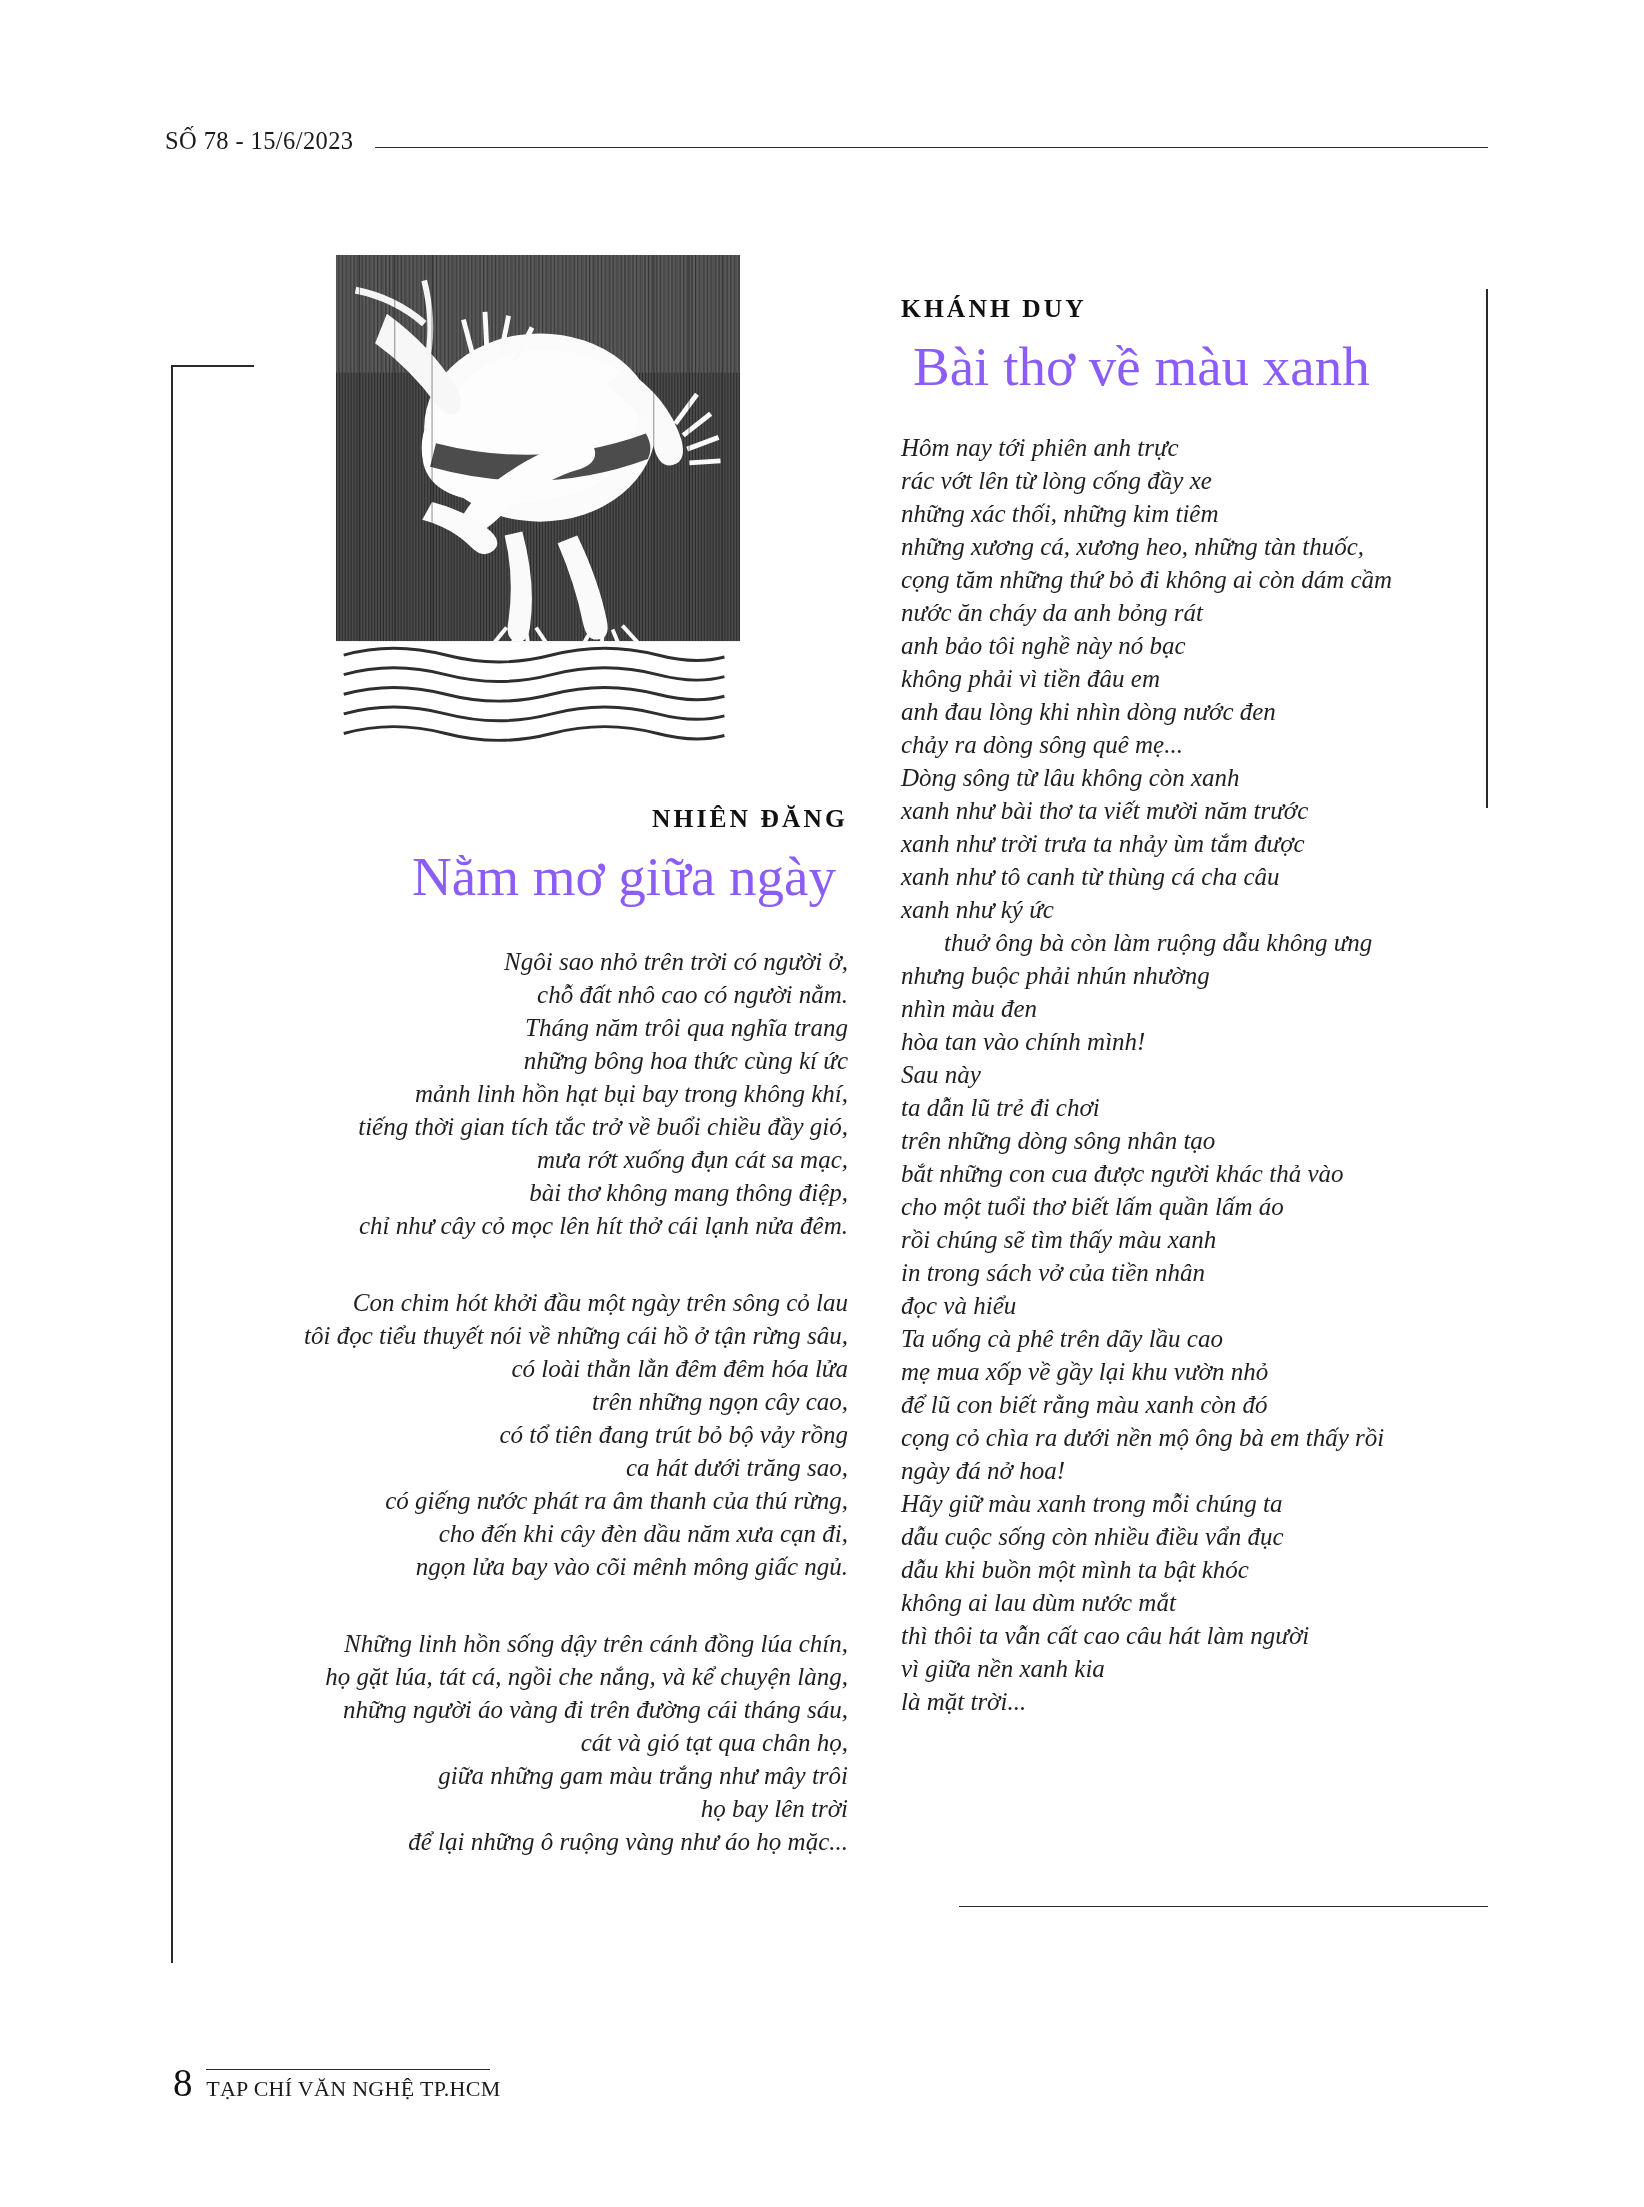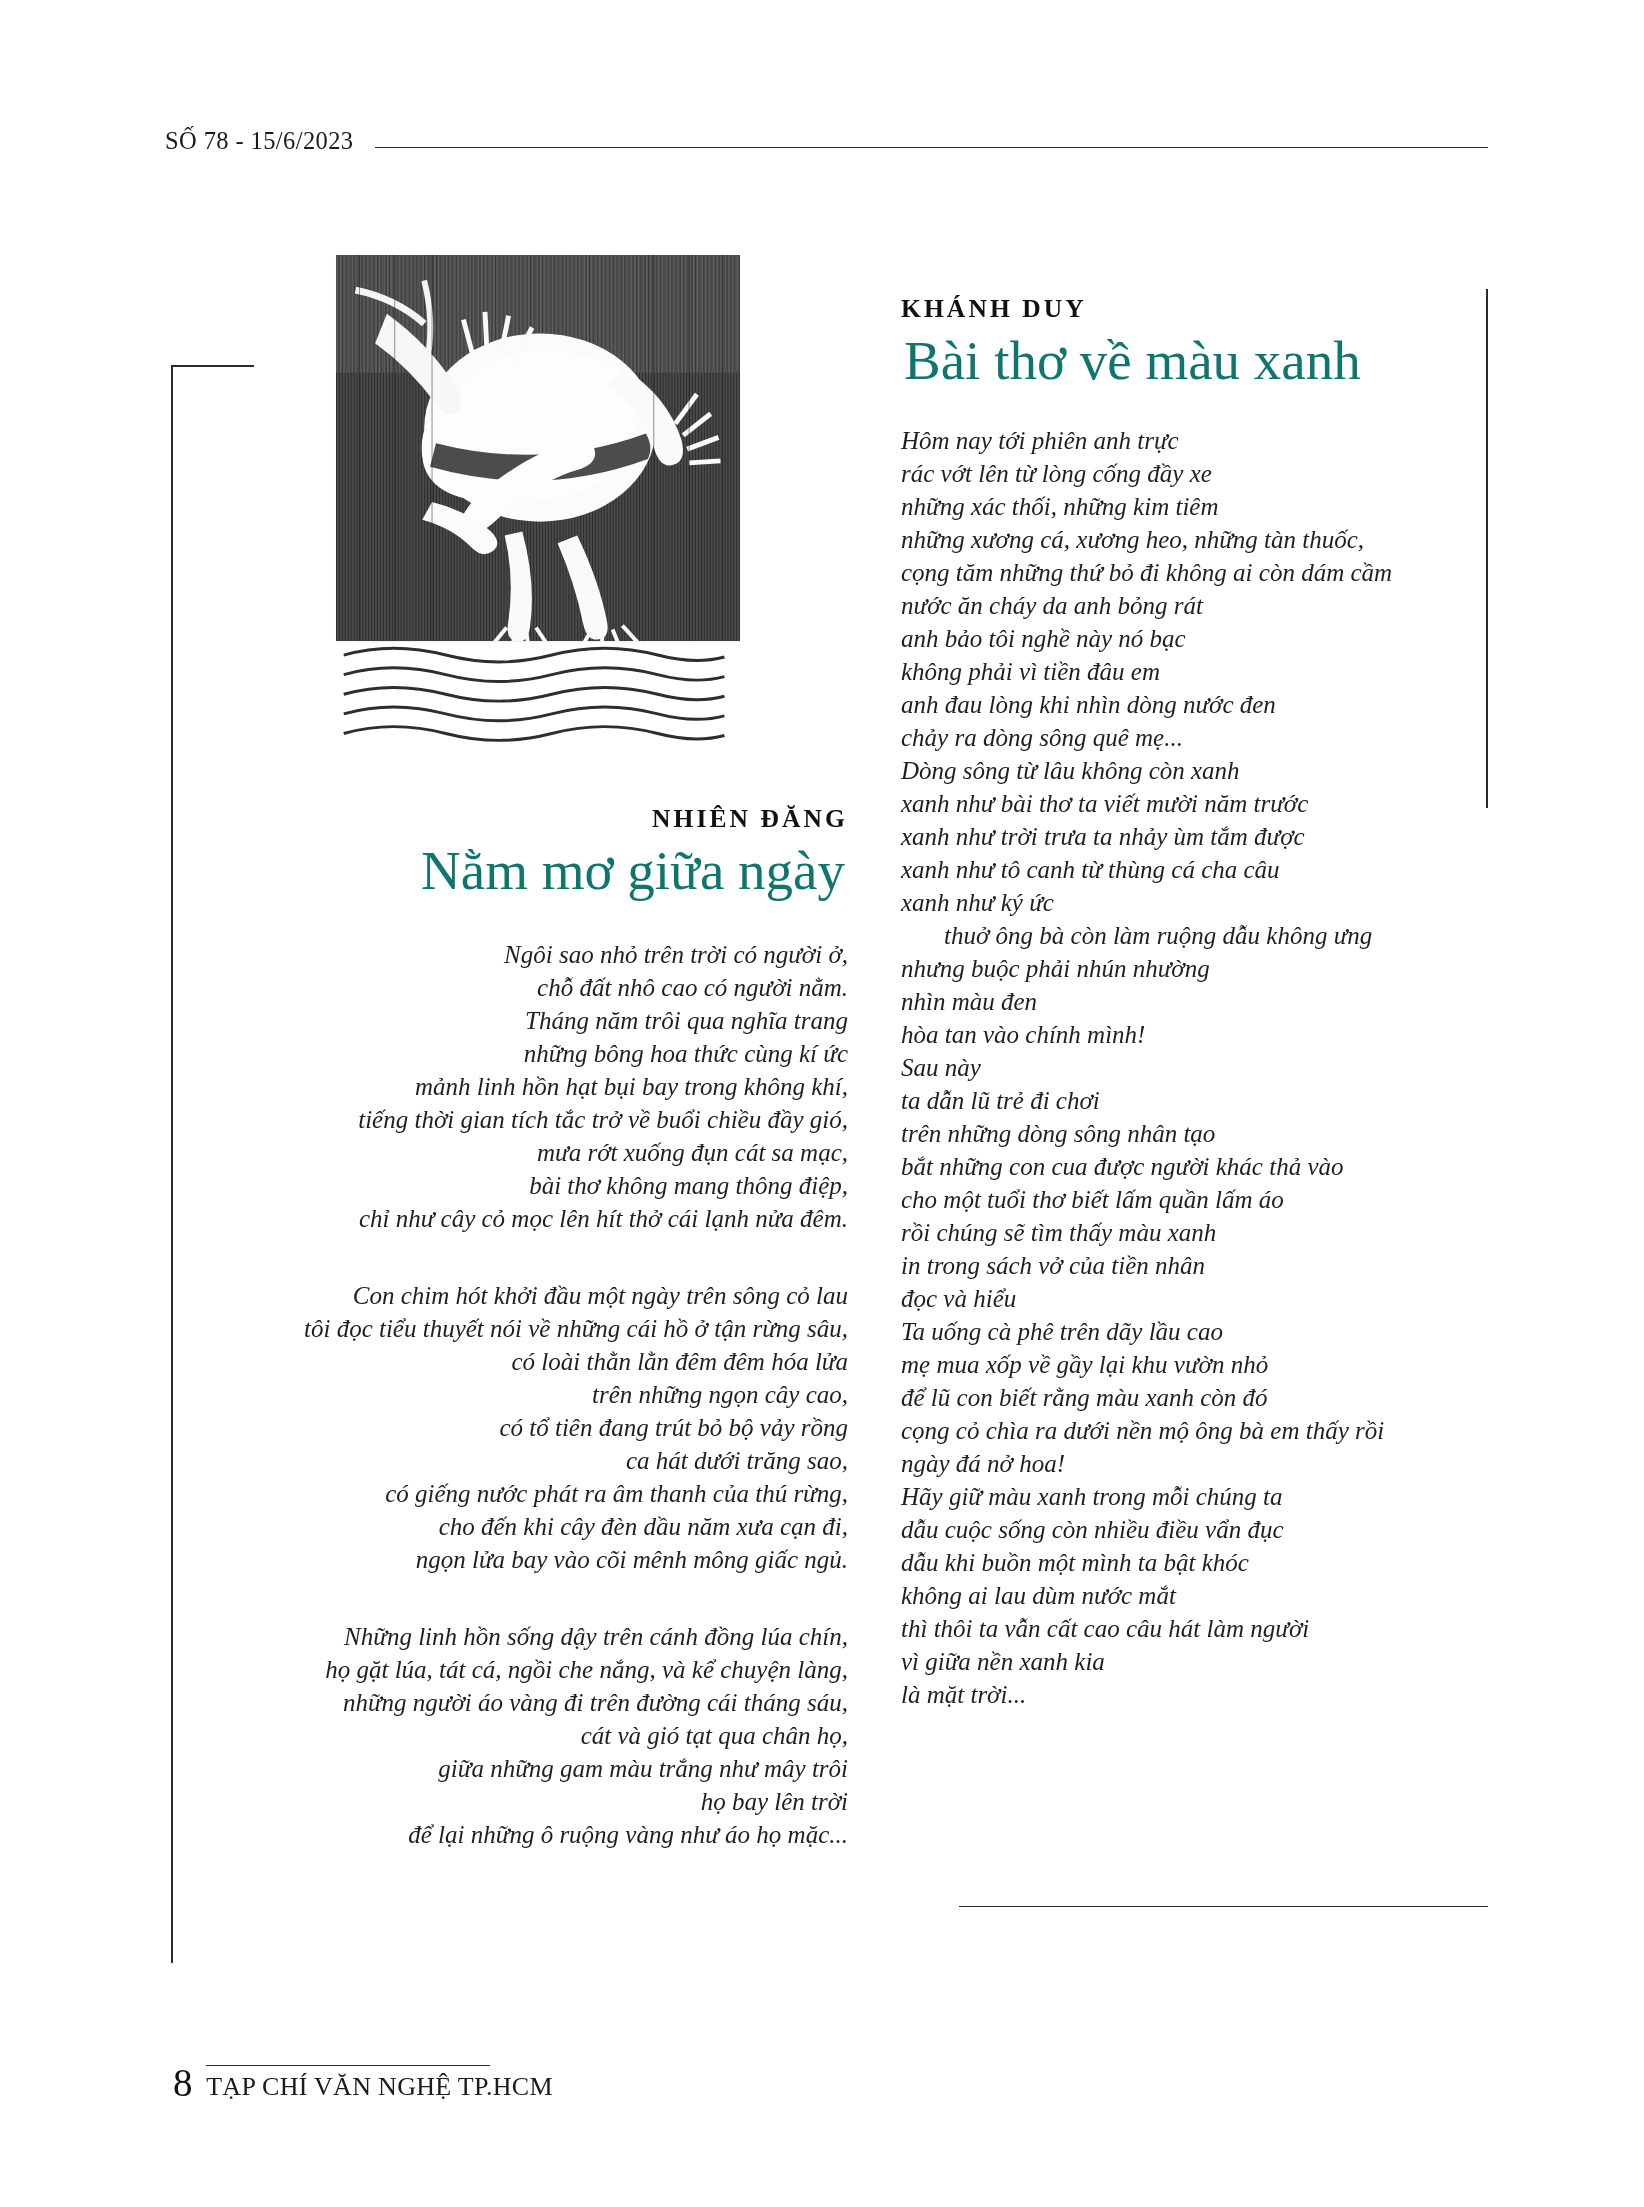--- a/index.html
+++ b/index.html
@@ -96,22 +96,22 @@
     text-align: right;
     margin: 0 0 5.9px 0;
     color: #111;
   }
   .col-right .byline { text-align: left; }
 
   .poem-title {
     font-size: 55px;
     font-weight: normal;
     line-height: 1.12;
-    margin: 3px;
-    color: #0f766e;
+    margin: 12px;
+    color: #8b5cf6;
     white-space: nowrap;
   }
   .col-left .poem-title { text-align: right; }
   .col-right .poem-title { text-align: left; }
 
   .stanza {
     margin: 0;
     padding: 0;
     list-style: none;
   }
@@ -148,21 +148,21 @@
     gap: 13.7px;
   }
   .footer-pagenum {
     font-size: 39px;
     line-height: 1;
     color: #111;
   }
   .footer-block { display: flex; flex-direction: column; gap: 5.9px; }
   .footer-rule { width: 284px; height: 1px; background: #2a2a2a; }
   .footer-text {
-    font-size: 26px;
+    font-size: 22px;
     letter-spacing: 0.3px;
     color: #1b1b1b;
     white-space: nowrap;
   }
 </style>
 </head>
 <body>
 
 <div class="page">
 

